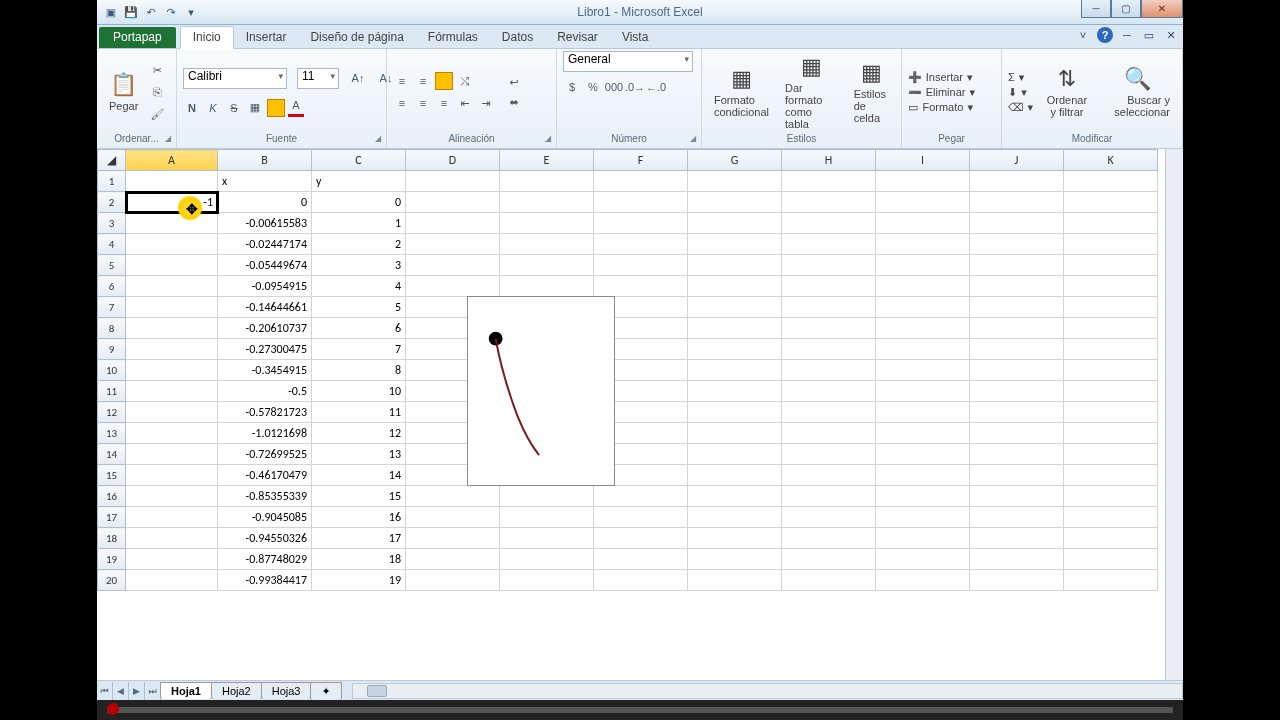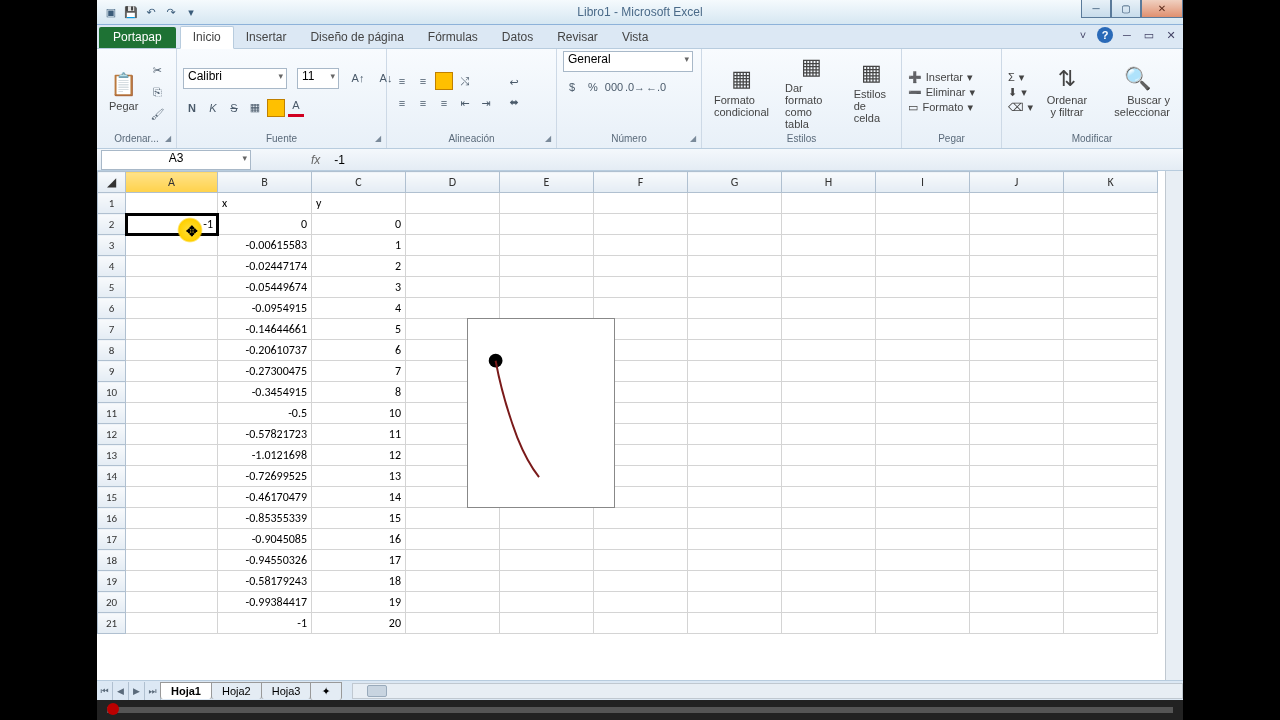--- a/index.html
+++ b/index.html
@@ -256,25 +256,20 @@
           </div>
         <div class="bigbtn">
             <span class="ico">🔍</span>
             <span style="text-align:right;line-height:1.1">Buscar y seleccionar</span>
           </div>
       </div>
       <div class="rgroup-label">Modificar</div>
     </div>
   </div>
 
-  <div class="namebox-row">
-    <div class="namebox">A3</div>
-    <span class="fx-label">fx</span>
-    <input class="fx-input" value="-1" style="">
-  </div>
 
   <div class="sheet-area">
     <div class="sheet">
       <table id="grid">
           <tbody>
             <tr>
               <th class="corner">◢</th>
               <th class="colh sel" style="width:92px">A</th>
               <th class="colh " style="width:94px">B</th>
               <th class="colh " style="width:94px">C</th>
@@ -535,50 +530,36 @@
               <td></td>
               <td></td>
               <td></td>
               <td></td>
               <td></td>
               <td></td>
             </tr>
             <tr>
               <th class="rowh">19</th>
               <td class=" "></td>
-              <td class="">-0.58179243</td>
+              <td class="">-0.87748029</td>
               <td class="">18</td>
               <td></td>
               <td></td>
               <td></td>
               <td></td>
               <td></td>
               <td></td>
               <td></td>
               <td></td>
             </tr>
             <tr>
               <th class="rowh">20</th>
               <td class=" "></td>
               <td class="">-0.99384417</td>
               <td class="">19</td>
-              <td></td>
-              <td></td>
-              <td></td>
-              <td></td>
-              <td></td>
-              <td></td>
-              <td></td>
-              <td></td>
-            </tr>
-            <tr>
-              <th class="rowh">21</th>
-              <td class=" "></td>
-              <td class="">-1</td>
-              <td class="">20</td>
               <td></td>
               <td></td>
               <td></td>
               <td></td>
               <td></td>
               <td></td>
               <td></td>
               <td></td>
             </tr>
           </tbody>

